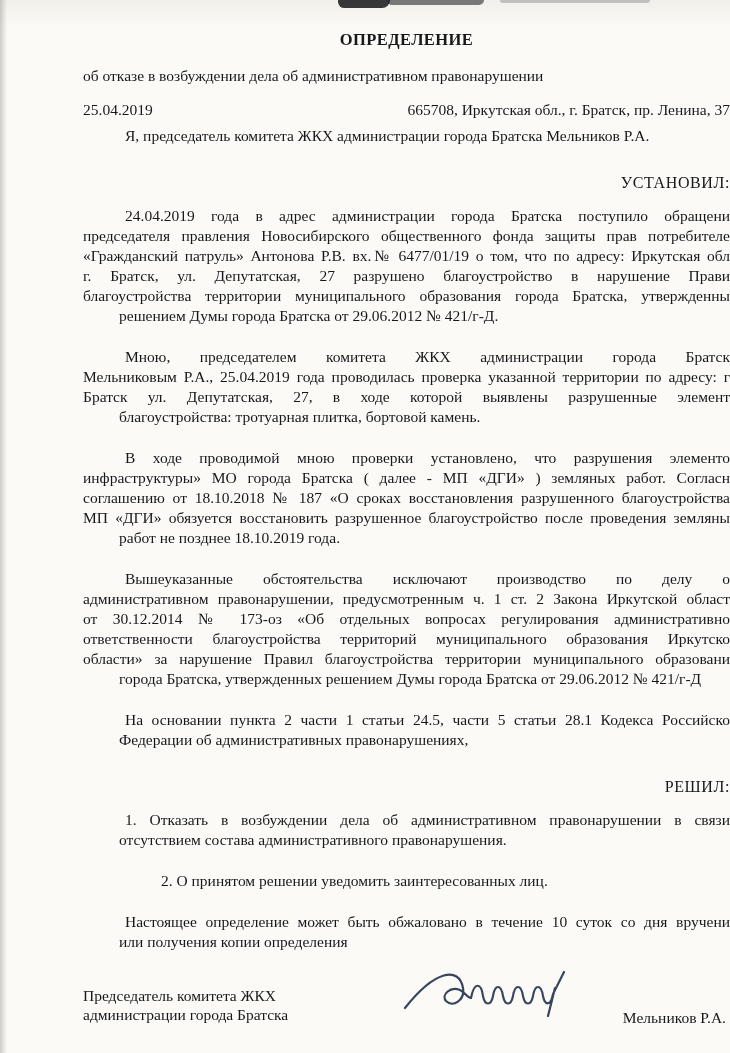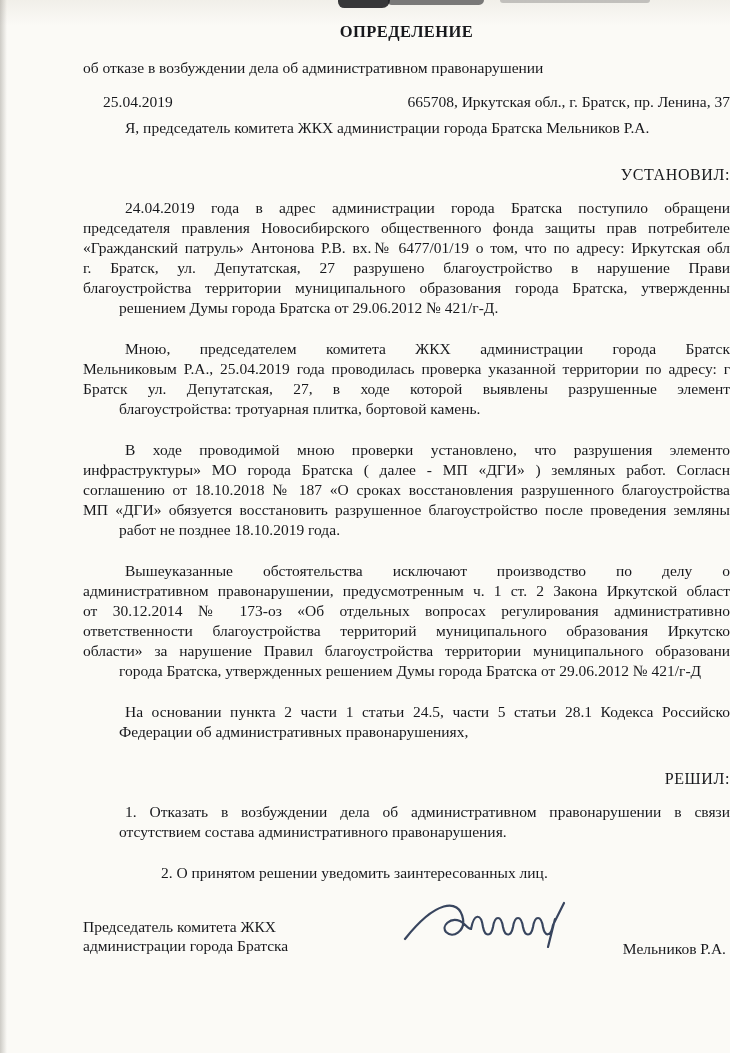--- a/index.html
+++ b/index.html
@@ -9,21 +9,21 @@
     height: 1053px;
     margin: 0 auto;
     overflow: hidden;
     background:
       linear-gradient(180deg, #f1efe9 0px, #fbfaf6 26px),
       #fbfaf6;
     color: #17181c;
     font-family: "Liberation Serif", "DejaVu Serif", serif;
     font-size: 15.5px;
     box-sizing: border-box;
-    padding: 22px 0 0 83px;
+    padding: 30px 0 0 83px;
   }
   .page::before {
     content: "";
     position: absolute;
     left: 0; top: 0; bottom: 0;
     width: 7px;
     background: linear-gradient(90deg, rgba(120,116,108,0.35), rgba(120,116,108,0));
     pointer-events: none;
   }
   .content { width: 647px; }
@@ -40,21 +40,20 @@
     letter-spacing: 0.4px;
     line-height: 20px;
   }
   .subtitle { text-align: left; line-height: 20px; margin-top: 16px; }
 
   .date-row {
     display: flex;
     justify-content: space-between;
     margin-top: 14px;
     line-height: 20px;
-    margin-left: 20px;
   }
 
   .intro {
     margin-top: 6px;
     text-indent: 42px;
     line-height: 20px;
   }
 
   .section-heading {
     text-align: right;
@@ -148,20 +147,24 @@
     <div class="section-heading decided">РЕШИЛ:</div>
 
     <div>
         <div class="para">
           <div class="line first">1. Отказать в возбуждении дела об административном правонарушении в связи</div>
           <div class="line last">отсутствием состава административного правонарушения.</div>
         </div>
         <div class="para">
           <div class="line first last">2. О принятом решении уведомить заинтересованных лиц.</div>
         </div>
+        <div class="para">
+          <div class="line first">Настоящее определение может быть обжаловано в течение 10 суток со дня вручени</div>
+          <div class="line last">или получения копии определения</div>
+        </div>
       </div>
 
     <div class="sig-row">
       <div class="sig-left">
         <div>Председатель комитета ЖКХ</div>
         <div>администрации города Братска</div>
       </div>
       <svg class="sig-mark" width="190" height="64" viewBox="0 0 190 64">
         <path d="M4 46 C 34 8, 58 4, 62 26 C 64 38, 52 46, 45 39 C 40 33, 49 24, 59 28 C 65 31, 66 36, 70 36 C 73 20, 80 20, 82 34 C 84 44, 90 44, 92 34 C 94 22, 100 22, 102 34 C 104 44, 110 44, 112 34 C 114 22, 120 22, 122 34 C 124 44, 130 44, 132 34 C 134 22, 140 22, 142 34 C 144 44, 150 44, 152 32 L 163 10 M 154 26 L 147 54" stroke="#1c2b49" fill="none" stroke-width="2.2" stroke-linecap="round" opacity="0.88"></path>
       </svg>

